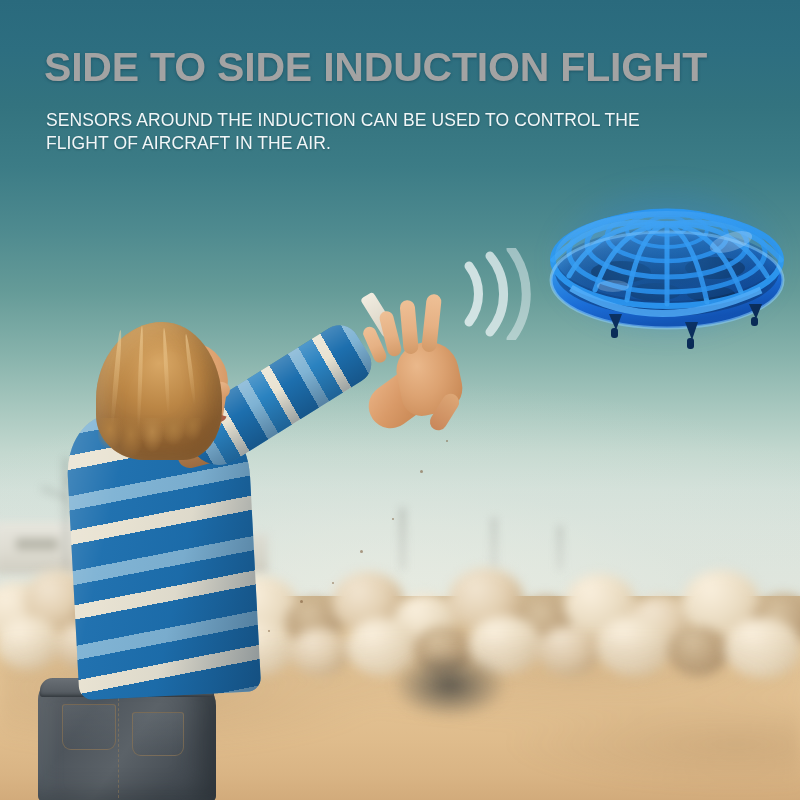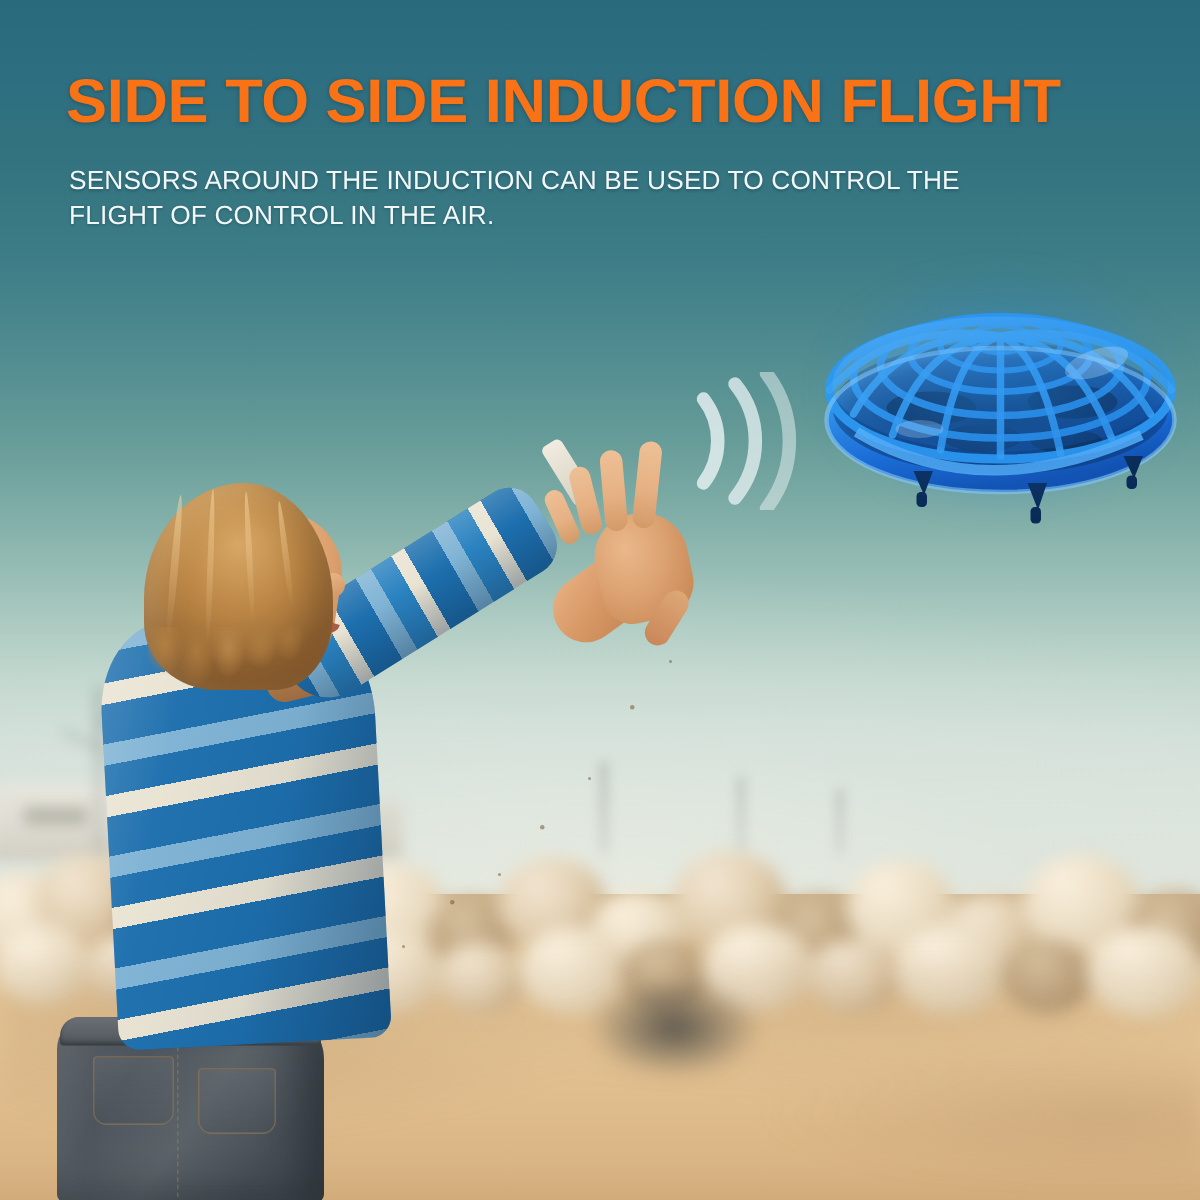--- a/index.html
+++ b/index.html
@@ -306,21 +306,21 @@
     background: radial-gradient(ellipse at 50% 50%, rgba(40,140,240,0.40) 0%, rgba(30,120,225,0.16) 48%, rgba(30,120,225,0) 72%);
     filter: blur(9px);
   }
 
   
   .headline {
     position: absolute; left: 44px; top: 44px;
     font-size: 41px;
     font-weight: 700;
     letter-spacing: -0.2px;
-    color: #f97316;
+    color: #a3a3a3;
     white-space: nowrap;
     text-shadow: 0 1px 3px rgba(12,52,66,0.45);
   }
   .subline {
     position: absolute; left: 46px; top: 109px;
     font-size: 17.5px;
     font-weight: 400;
     line-height: 23px;
     color: #f2f7f8;
     letter-spacing: 0.1px;
@@ -519,16 +519,16 @@
       </g>
 
       <ellipse cx="196" cy="74" rx="22" ry="9" fill="#cfeaff" opacity="0.35" transform="rotate(-18 196 74)"></ellipse>
       <ellipse cx="78" cy="118" rx="16" ry="6" fill="#dff0ff" opacity="0.28"></ellipse>
     </svg>
   </div>
 
   <div class="headline">SIDE TO SIDE INDUCTION FLIGHT</div>
   <div class="subline">
     <div>SENSORS AROUND THE INDUCTION CAN BE USED TO CONTROL THE</div>
-    <div>FLIGHT OF CONTROL IN THE AIR.</div>
+    <div>FLIGHT OF AIRCRAFT IN THE AIR.</div>
   </div>
 
 </div>
 
 </body></html>

